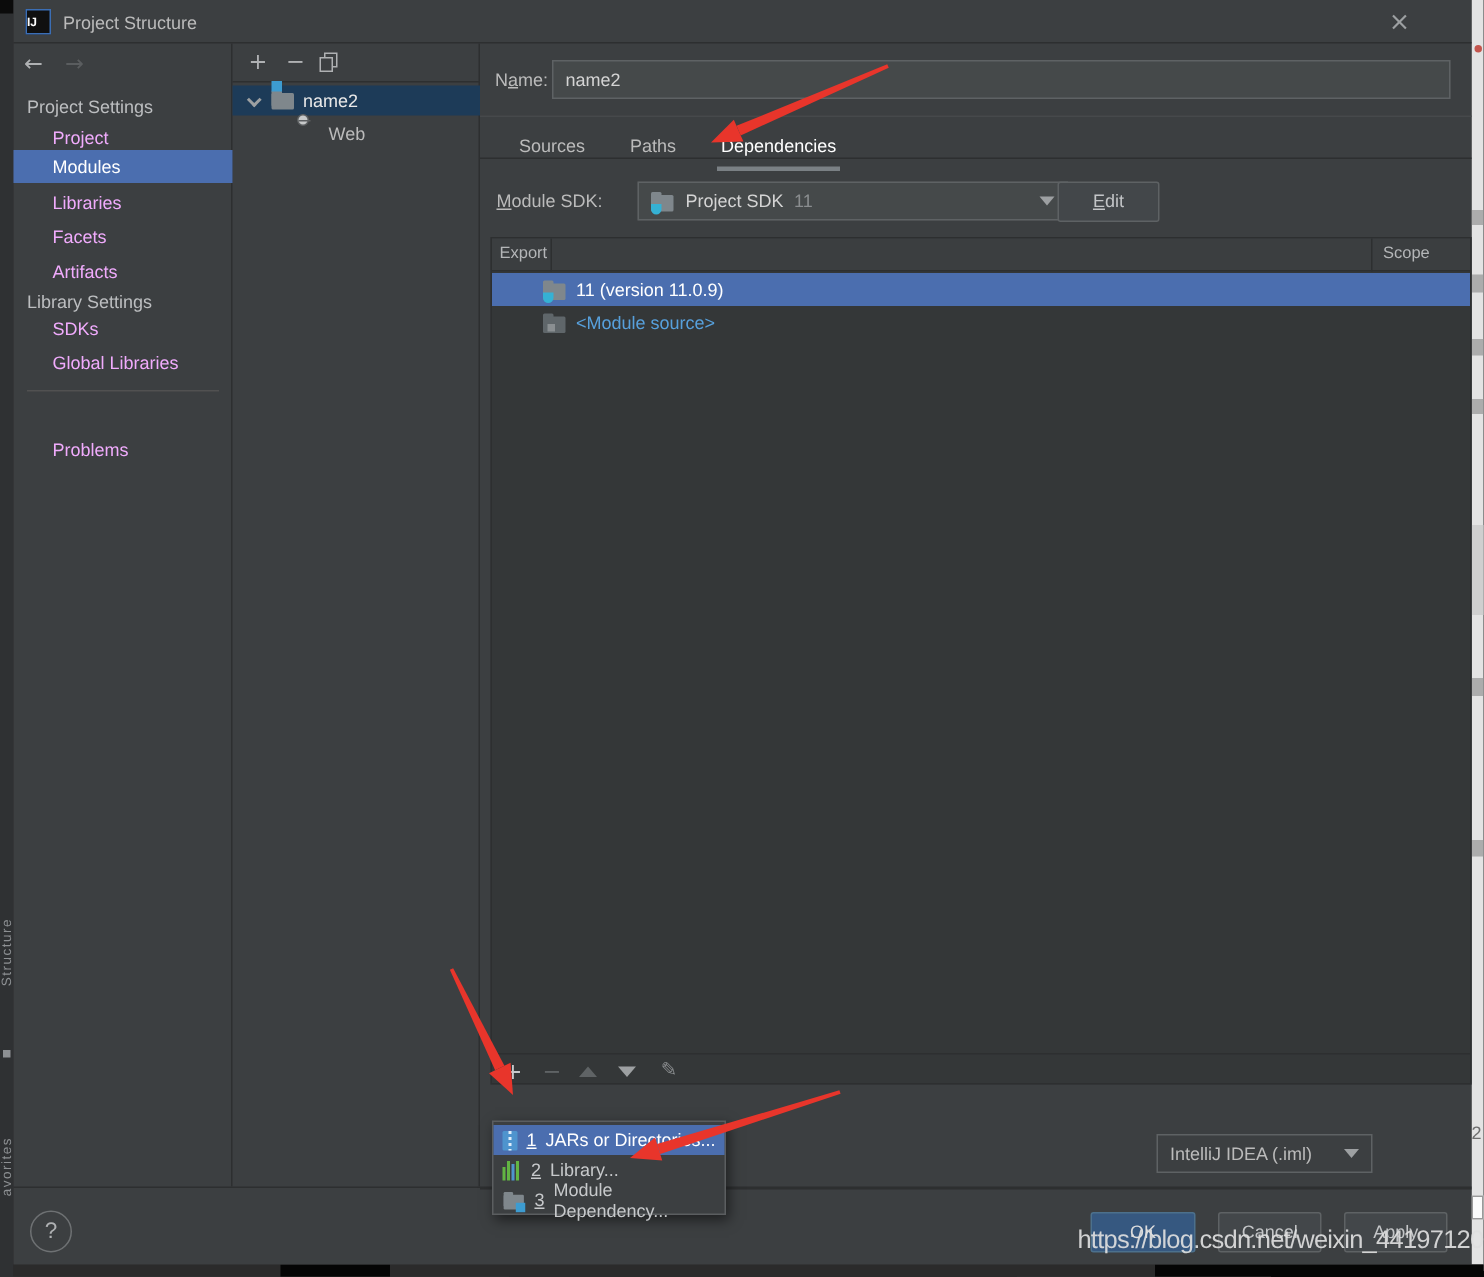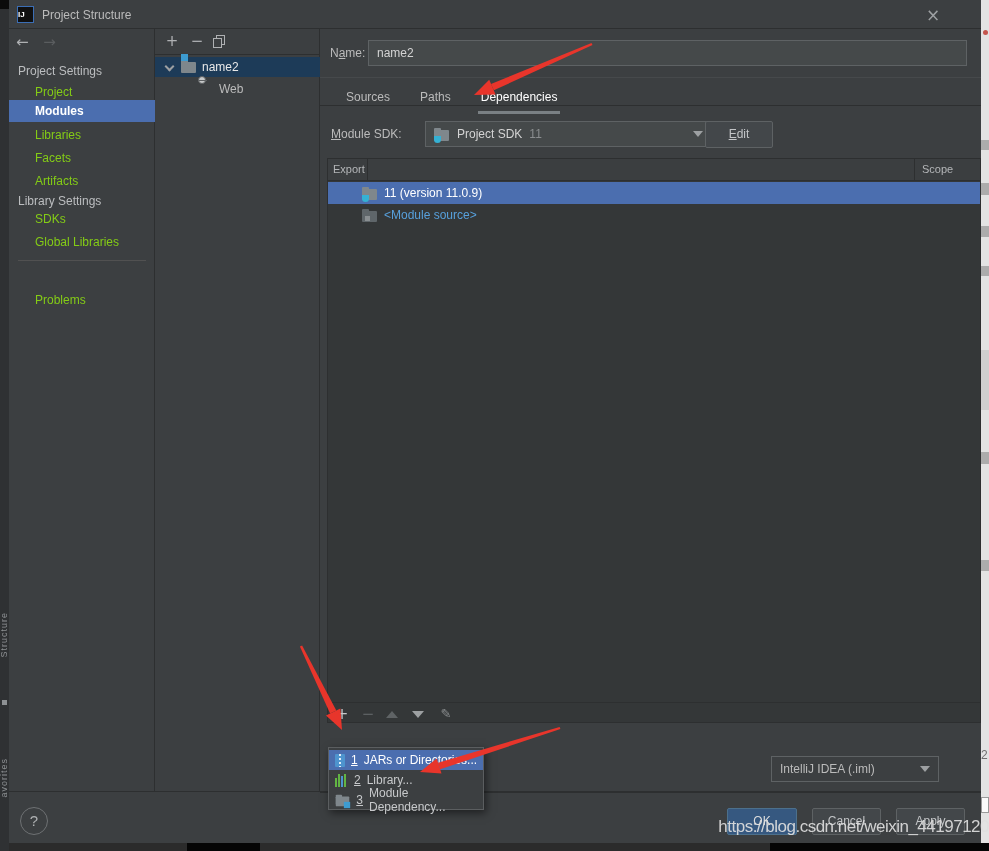--- a/index.html
+++ b/index.html
@@ -29,21 +29,21 @@
   .logo { left:8px; top:6px; width:17px; height:17px; background:#101010; border:1px solid #3b6eb5; color:#fff; font-size:8px; font-weight:bold; text-align:left; line-height:15px; }
   .title-text { left:33px; top:8px; color:#bbbbbb; }
   .close-x { left:912px; top:3px; width:24px; height:24px; color:#9da0a2; font-size:17px; text-align:center; line-height:24px; cursor:pointer; }
 
   
   .sidebar { left:0; top:29px; width:146px; height:762px; border-right:1px solid #2d2f30; }
   .nav-arrows { left:7px; top:4px; font-size:15px; }
   .nav-arrows .fwd { color:#5a5d5f; margin-left:10px; }
   .nav-arrows .bk { color:#afb1b3; }
   .sb-header { position:absolute; left:9px; font-weight:normal; color:#bcbec0; }
-  .sb-item { position:absolute; left:0; width:146px; height:20px; line-height:20px; padding-left:26px; color:#84cc16; cursor:pointer; }
+  .sb-item { position:absolute; left:0; width:146px; height:20px; line-height:20px; padding-left:26px; color:#f0abfc; cursor:pointer; }
   .sb-item.sel { background:#4b6eaf; color:#ffffff; height:22px; line-height:22px; }
   .sb-sep { position:absolute; left:9px; width:128px; height:1px; background:#515151; }
 
   
   .treepanel { left:146px; top:29px; width:165px; height:762px; border-right:1px solid #2d2f30; }
   .tp-toolbar { position:absolute; left:0; top:0; width:165px; height:26px; border-bottom:1px solid #2d2f30; }
   .tbi { position:absolute; top:3px; width:18px; height:18px; text-align:center; line-height:18px; font-size:15px; color:#afb1b3; cursor:pointer; }
   .copy-ico { position:absolute; top:6px; width:12px; height:12px; }
   .copy-ico .r1 { position:absolute; left:3px; top:0; width:9px; height:10px; border:1px solid #afb1b3; }
   .copy-ico .r2 { position:absolute; left:0; top:3px; width:9px; height:10px; border:1px solid #afb1b3; background:#3c3f41; }
@@ -90,21 +90,21 @@
   .dt-row .lbl-blue { color:#57a0dc; }
 
   .dt-toolbar { position:absolute; left:0; top:543px; width:652px; height:22px; border-top:1px solid #2d2f30; }
   .dtb { position:absolute; top:1px; width:20px; height:20px; text-align:center; line-height:20px; font-size:15px; cursor:pointer; }
   .c-on { color:#c7c9cb; }
   .c-off { color:#5f6365; }
   .tri-up-sm { position:absolute; top:8px; width:0; height:0; border-left:6px solid transparent; border-right:6px solid transparent; border-bottom:7px solid #5f6365; }
   .tri-dn-sm { position:absolute; top:8px; width:0; height:0; border-left:6px solid transparent; border-right:6px solid transparent; border-top:7px solid #9da0a2; cursor:pointer; }
   .pencil { color:#8a8d8f; font-size:13px; }
 
-  .storage-combo { left:451px; top:727px; width:168px; height:26px; background:#3c3f41; z-index:5; color:#bbbbbb; }
+  .storage-combo { left:451px; top:727px; width:144px; height:26px; background:#3c3f41; z-index:5; color:#bbbbbb; }
   .footsep { left:0; top:763px; width:661px; height:1px; background:#2d2f30; }
 
   
   .popup { left:319px; top:747px; width:156px; height:63px; background:#3c3f41; border:1px solid #5b5e60; box-shadow:2px 3px 8px rgba(0,0,0,.5); z-index:20; }
   .pp-item { position:absolute; left:0; width:154px; height:20px; display:flex; align-items:center; gap:6px; padding-left:6px; color:#c7c9cb; cursor:pointer; }
   .pp-item.sel { background:#4b6eaf; color:#ffffff; }
   .pp-num { text-decoration:underline; }
   .jar-ico { position:relative; width:10px; height:13px; background:#4e94ce; border-radius:1px; }
   .jar-ico:after { content:""; position:absolute; left:4px; top:0; width:2px; height:13px; background:repeating-linear-gradient(#dfeefb 0 2px,#4e94ce 2px 4px); }
   .lib-ico { position:relative; width:13px; height:13px; }
@@ -165,21 +165,21 @@
       <div class="abs close-x uni">×</div>
     </div>
 
     <div class="abs sidebar">
       <div class="abs nav-arrows uni">
         <span class="bk">←</span>
         <span class="fwd">→</span>
       </div>
       <div class="sb-header" style="top:35px;">Project Settings</div>
       <div class="sb-item" style="top:53px;">Project</div>
-      <div class="sb-item sel" style="top:71px;font-weight:bold;">Modules</div>
+      <div class="sb-item sel" style="top:71px;">Modules</div>
       <div class="sb-item" style="top:96px;">Libraries</div>
       <div class="sb-item" style="top:119px;">Facets</div>
       <div class="sb-item" style="top:142px;">Artifacts</div>
       <div class="sb-header" style="top:165px;">Library Settings</div>
       <div class="sb-item" style="top:180px;">SDKs</div>
       <div class="sb-item" style="top:203px;">Global Libraries</div>
       <div class="sb-sep" style="top:231px;"></div>
       <div class="sb-item" style="top:241px;margin-top:20px;">Problems</div>
     </div>
 

